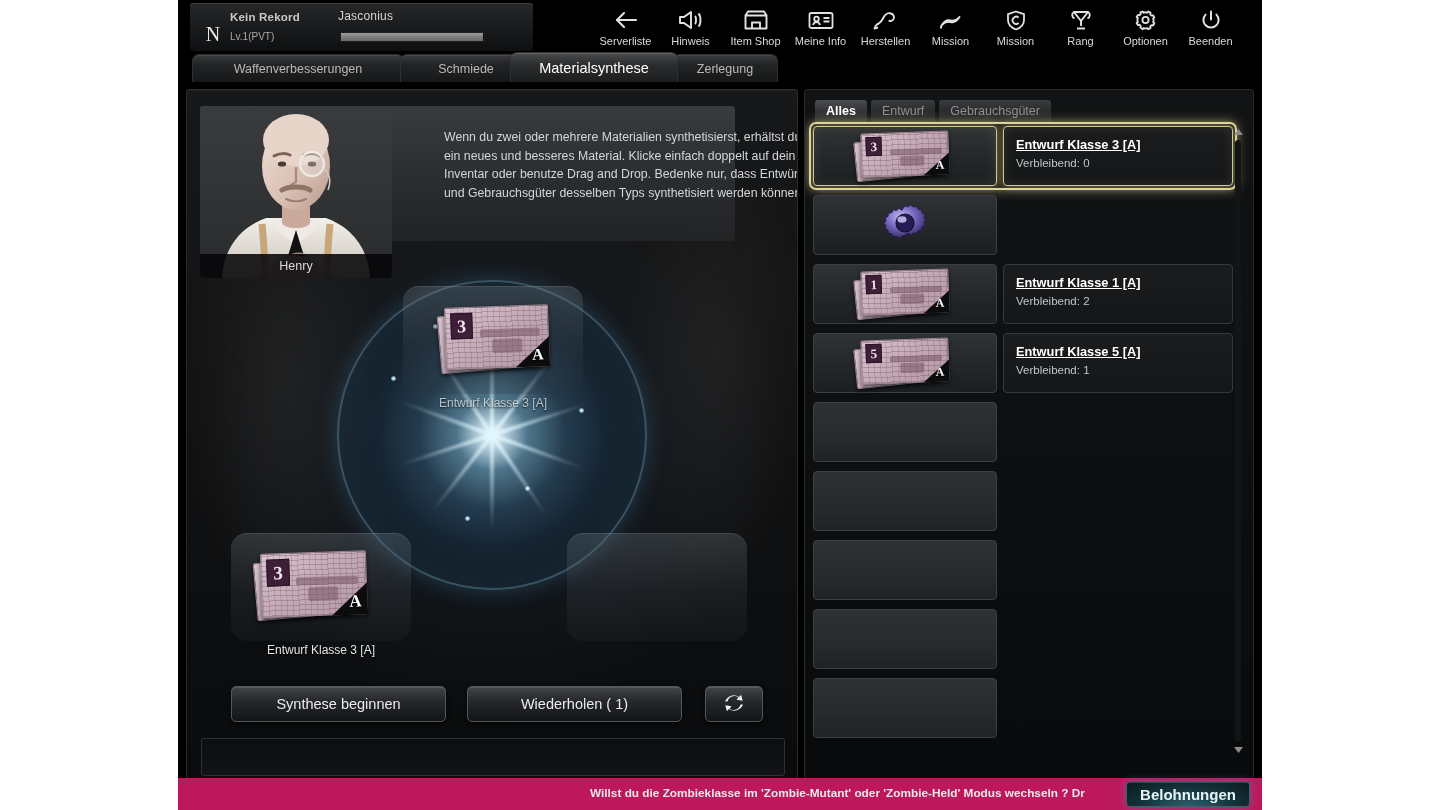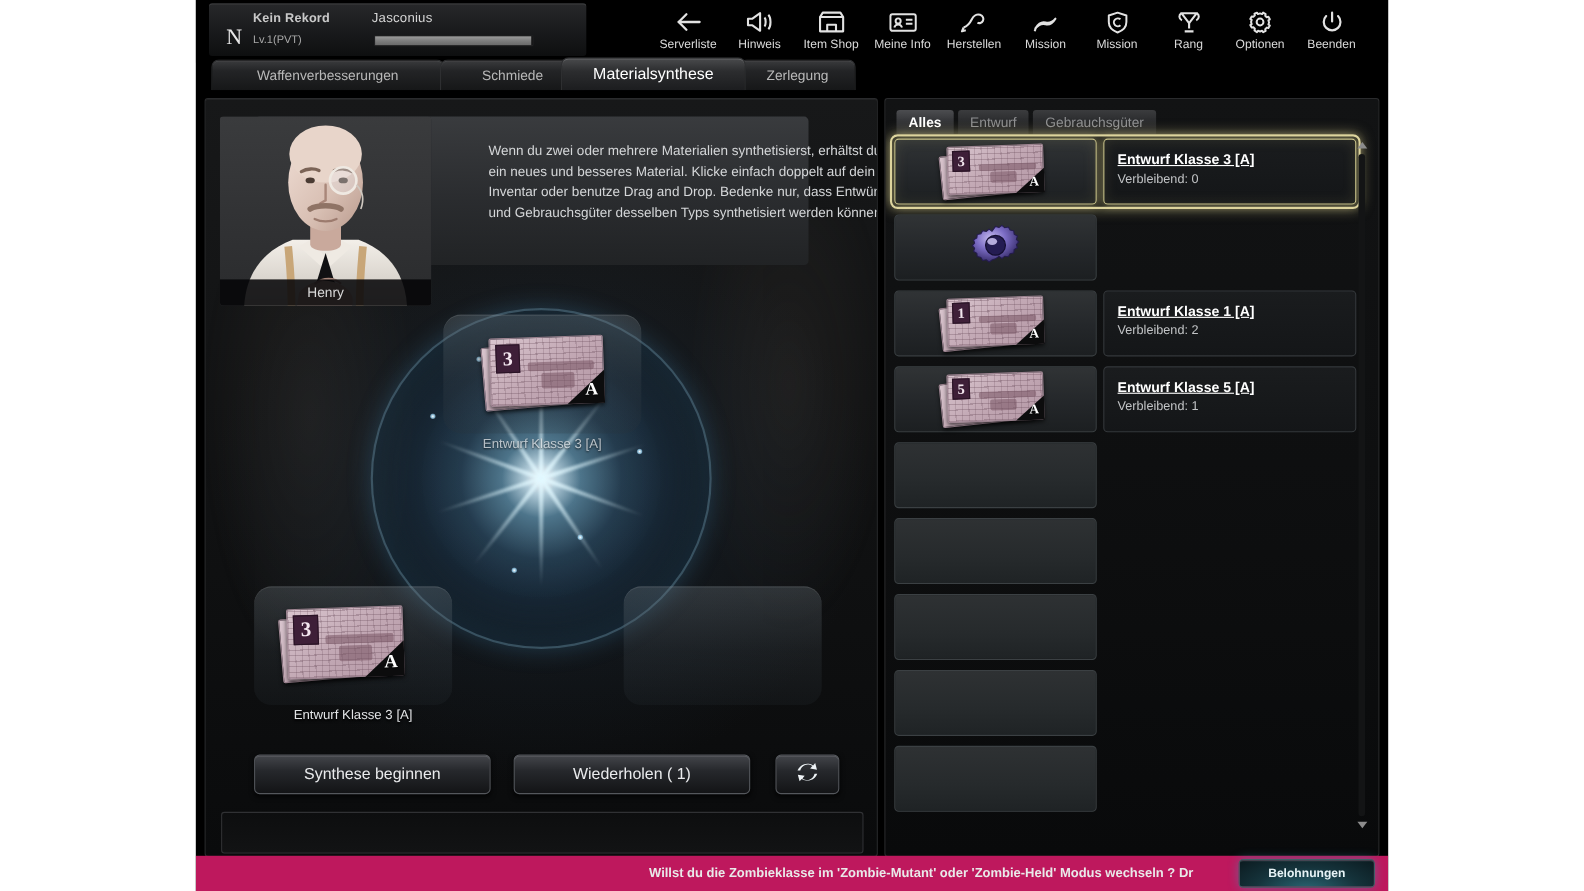--- a/index.html
+++ b/index.html
@@ -260,21 +260,21 @@
   }
   .ticker-text {
     position: absolute; left: 412px; top: 8px; width: 540px; height: 18px;
     color: #e9e9e9; font-size: 11.8px; font-weight: bold; white-space: nowrap;
     overflow: hidden; text-overflow: clip;
   }
   .reward-btn {
     position: absolute; right: 12px; top: 3px; width: 124px; height: 26px;
     border-radius: 4px; border: 1px solid #3f5f66;
     background: radial-gradient(ellipse at 50% 120%, #2b6a78 0%, #15333b 55%, #0b1a1f 100%);
-    color: #e6f3f6; font-size: 11px; font-weight: bold;
+    color: #e6f3f6; font-size: 15px; font-weight: bold;
     display: flex; align-items: center; justify-content: center; cursor: pointer;
     box-shadow: 0 0 10px rgba(45,160,190,.45), inset 0 1px 0 rgba(255,255,255,.18);
     text-align: center;
   }
 </style>
 </head>
 <body>
 
 <div id="root">
   <div id="game">

